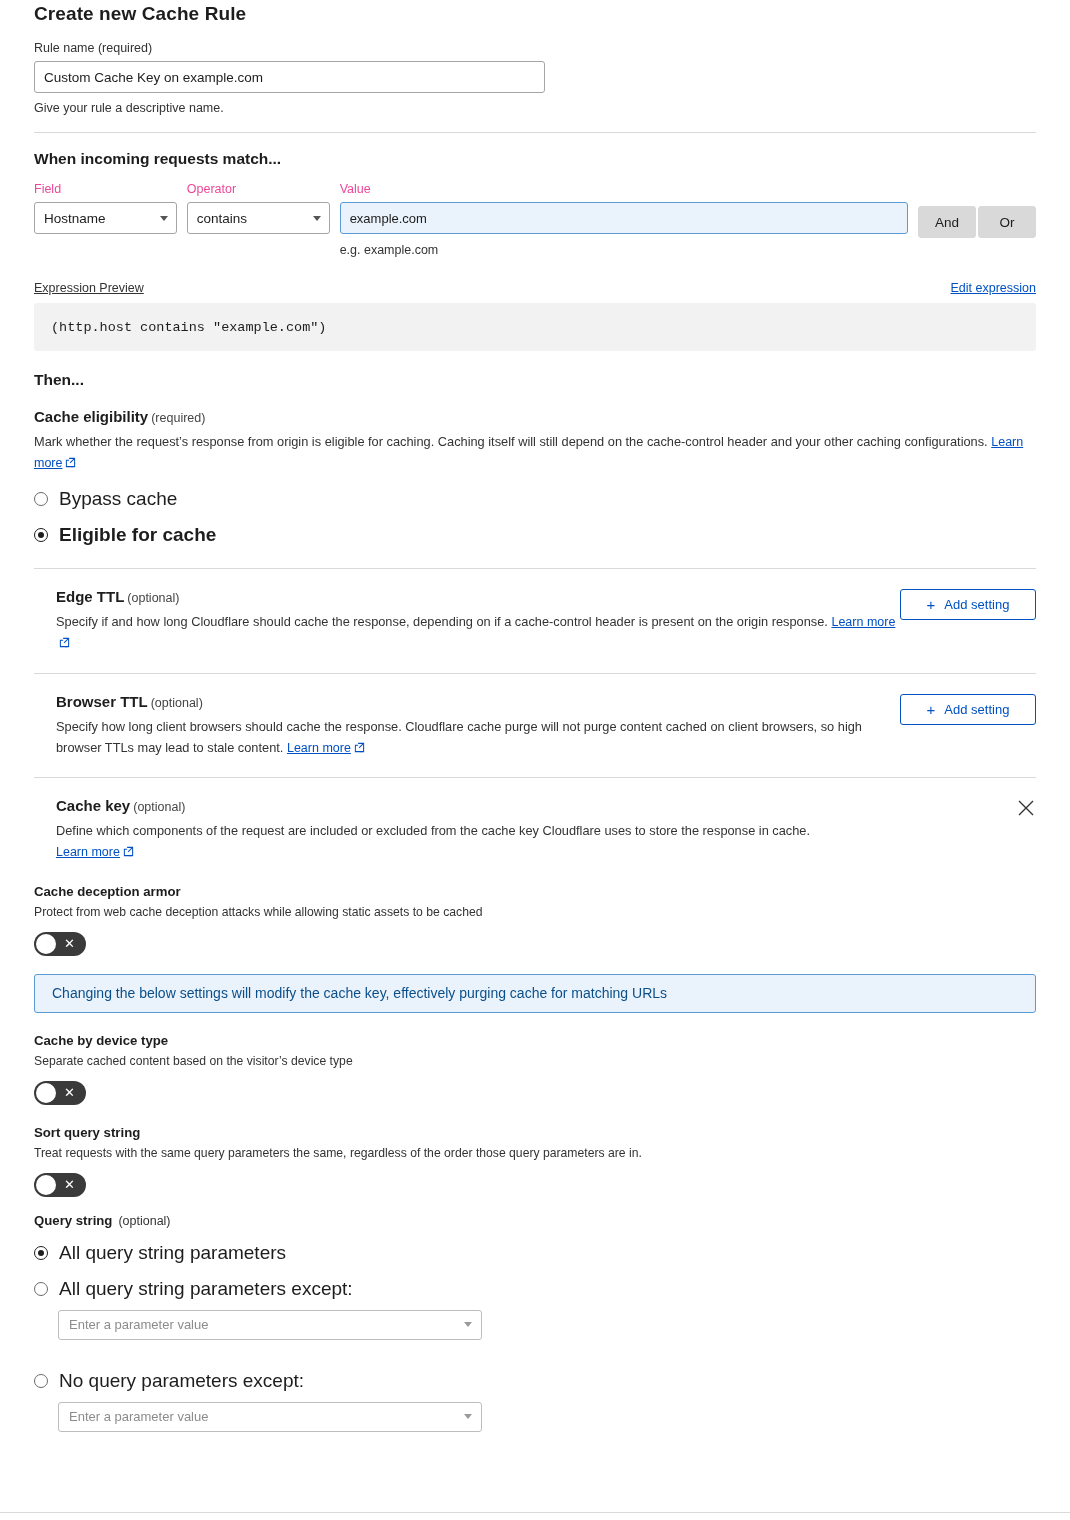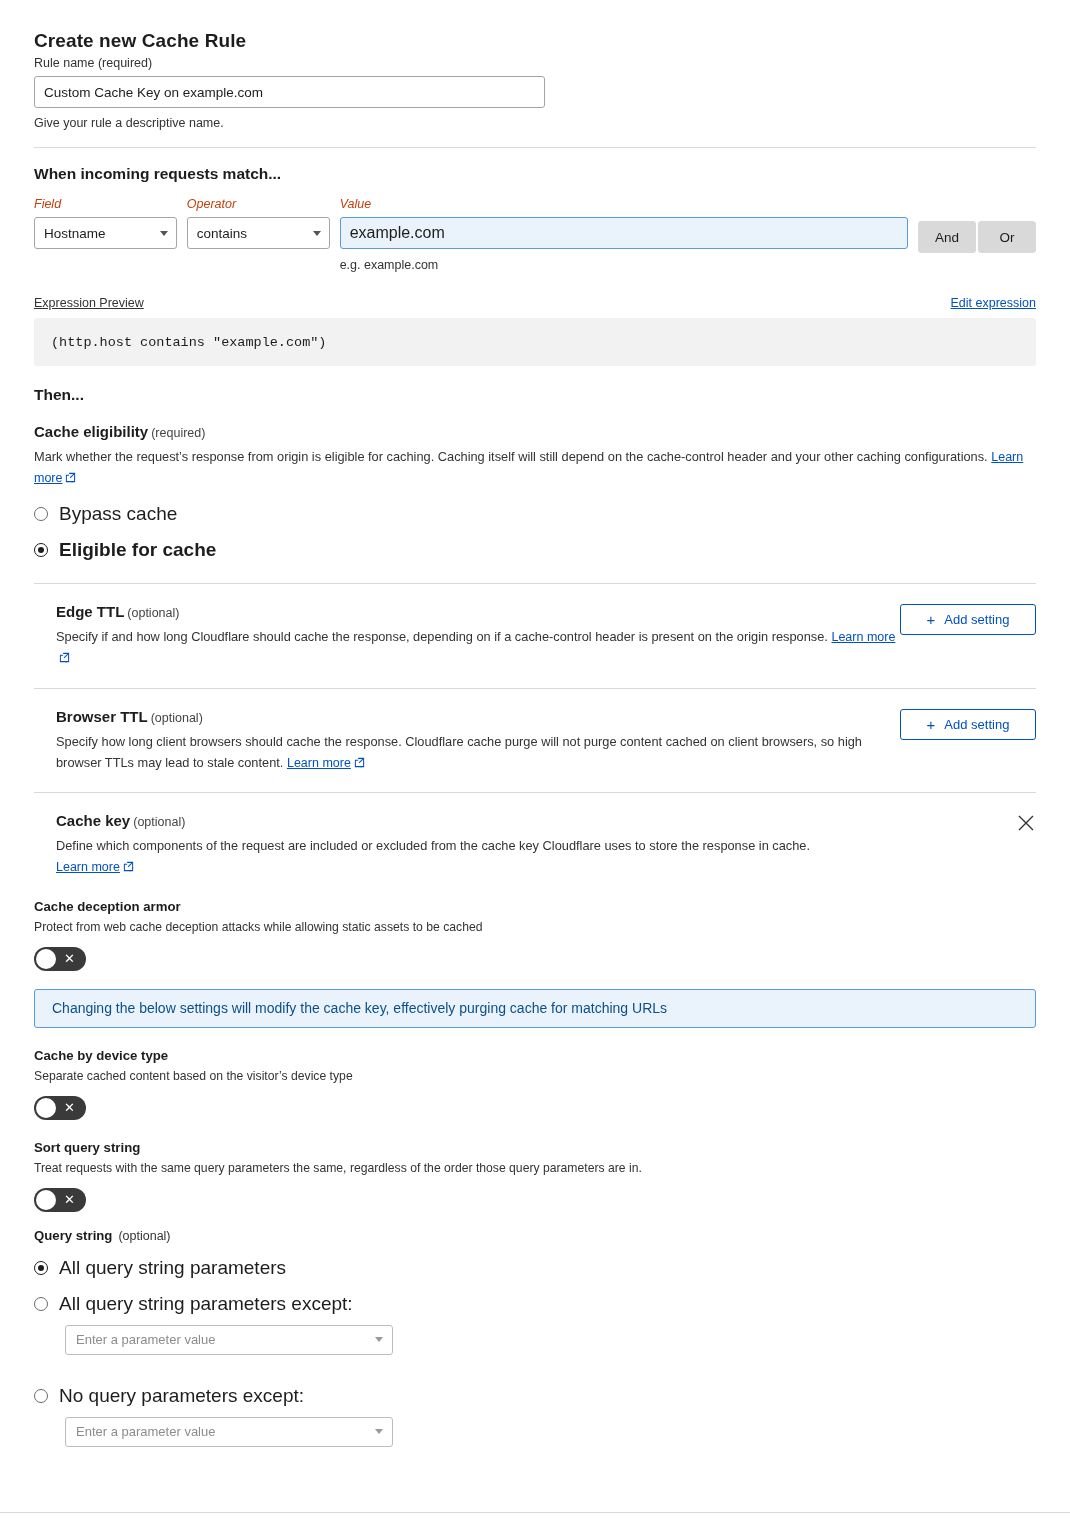--- a/index.html
+++ b/index.html
@@ -15,27 +15,27 @@
     overflow: hidden;
   }
   .page {
     width: 1070px;
     padding: 0 34px;
   }
   .page-title {
     font-size: 19px;
     font-weight: bold;
     color: #1d1d1d;
-    padding-top: 30px;
+    padding-top: 3px;
     letter-spacing: 0.1px;
   }
   .field-label {
     font-size: 12.5px;
     color: #333;
-    margin-top: 4px;
+    margin-top: 16px;
     margin-bottom: 6px;
   }
   .rule-name-input {
     width: 511px;
     height: 32px;
     border: 1px solid #a5a5a5;
     border-radius: 3px;
     padding: 0 9px;
     font-size: 13.5px;
     font-family: "Liberation Sans", sans-serif;
@@ -61,23 +61,22 @@
     margin-top: 17px;
   }
   .match-row {
     display: flex;
     align-items: flex-start;
     margin-top: 14px;
     gap: 10px;
   }
   .col-label {
     font-size: 12.5px;
-    color: #c2410c;
+    color: #ec4899;
     margin-bottom: 6px;
-    font-style: italic;
   }
   .select-box {
     position: relative;
     height: 32px;
     border: 1px solid #a5a5a5;
     border-radius: 3px;
     background: #fff;
     display: flex;
     align-items: center;
     padding: 8px 9px;
@@ -95,21 +94,21 @@
   .col-field { width: 147px; }
   .col-operator { width: 147px; }
   .col-value { width: 585px; }
   .value-input {
     width: 100%;
     height: 32px;
     border: 1px solid #5b9bd5;
     border-radius: 3px;
     background: #eaf3fb;
     padding: 0 9px;
-    font-size: 16px;
+    font-size: 13px;
     font-family: "Liberation Sans", sans-serif;
     color: #1d1d1d;
   }
   .value-hint {
     font-size: 12.5px;
     color: #333;
     margin-top: 9px;
   }
   .logic-btn {
     height: 32px;
@@ -280,25 +279,25 @@
   .qs-heading {
     font-size: 13.2px;
     font-weight: bold;
     margin-top: 16px;
     display: flex;
     gap: 6px;
     align-items: baseline;
   }
   .qs-heading .opt { font-weight: normal; font-size: 12.5px; color: #333; }
   .param-select {
-    width: 328px;
+    width: 424px;
     height: 30px;
     border: 1px solid #bdbdbd;
     border-radius: 3px;
-    margin-left: 31px;
+    margin-left: 24px;
     margin-top: 10px;
     background: #fff;
     display: flex;
     align-items: center;
     padding: 0 10px;
     font-size: 13px;
     color: #8c8c8c;
     position: relative;
   }
   .param-select .caret {

